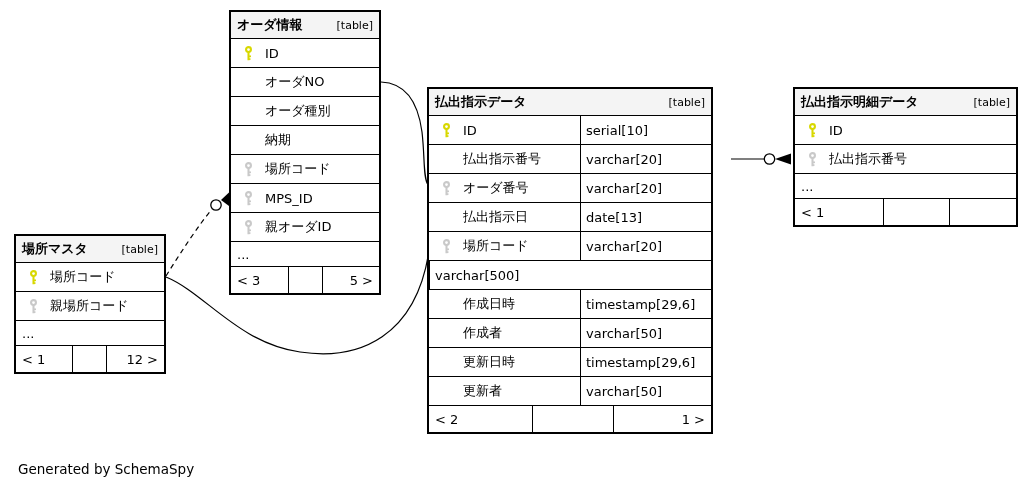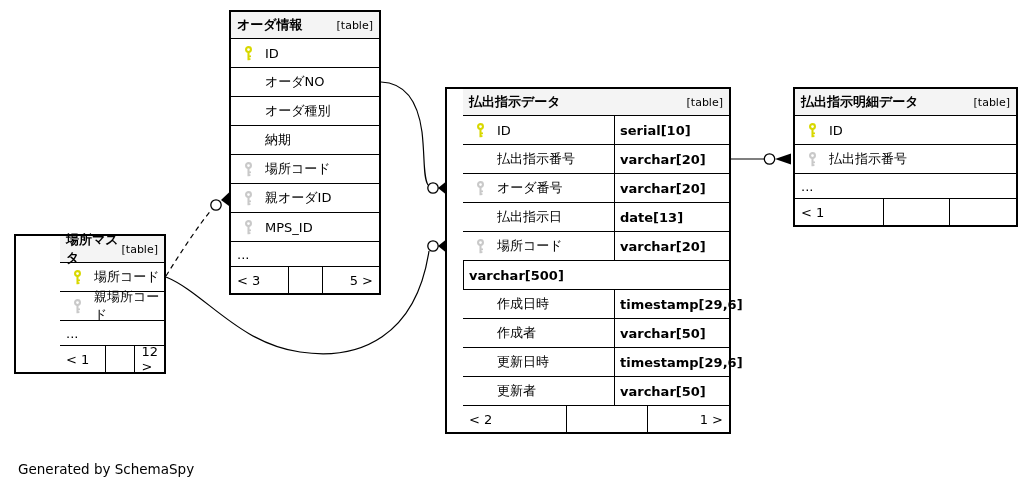--- a/index.html
+++ b/index.html
@@ -8,21 +8,21 @@
   #edges{position:absolute;left:0;top:0;z-index:0;}
   .tbl{position:absolute;z-index:1;border:2px solid #000;background:#fff;box-sizing:border-box;font-size:13px;}
   .hdr{height:27px;box-sizing:border-box;border-bottom:1px solid #000;background:#f4f4f4;
        display:flex;align-items:center;justify-content:space-between;padding:0 6px;cursor:pointer;}
   .tname{font-weight:bold;font-size:13px;}
   .ttag{font-weight:normal;font-size:11px;text-align:center;}
   .row{height:29px;box-sizing:border-box;border-bottom:1px solid #000;display:flex;align-items:stretch;}
   .keybox{flex:0 0 34px;display:flex;justify-content:center;align-items:center;}
   .cname{display:flex;align-items:center;}
   .ncell{flex:0 0 151px;display:flex;align-items:stretch;}
-  .tcell{flex:1;border-left:1px solid #000;box-sizing:border-box;display:flex;align-items:center;padding-left:5px;font-size:13px;font-weight:bold;}
+  .tcell{flex:1;border-left:1px solid #000;box-sizing:border-box;display:flex;align-items:center;padding-left:5px;font-size:13px;}
   .dots{height:25px;box-sizing:border-box;border-bottom:1px solid #000;display:flex;align-items:center;padding-left:6px;}
   .foot{display:flex;height:26px;box-sizing:border-box;font-size:13px;}
   .fc{box-sizing:border-box;display:flex;align-items:center;padding:0 6px;}
   .fc.mid{border-left:1px solid #000;border-right:1px solid #000;}
   .fc.rgt{flex:1;justify-content:flex-end;}
   .keysvg{width:11px;height:15px;display:block;}
   .pk .keysvg *{stroke:#d8d800;}
   .fk .keysvg *{stroke:#c9c9c9;}
   .caption{position:absolute;left:18px;top:461px;font-size:13.5px;z-index:1;}
   .edge{fill:none;stroke:#000;stroke-width:1.2px;}
@@ -103,42 +103,42 @@
     </div>
     <div class="row">
       <span class="keybox fk">
           <svg class="keysvg" viewBox="0 0 11 16">
             <circle cx="5.5" cy="3.8" r="2.6" fill="none" stroke-width="2.2"></circle>
             <line x1="5.5" y1="6.5" x2="5.5" y2="15.2" stroke-width="2.2"></line>
             <line x1="5.5" y1="11" x2="8.2" y2="11" stroke-width="1.8"></line>
             <line x1="5.5" y1="14" x2="7.6" y2="14" stroke-width="1.8"></line>
           </svg>
         </span>
+      <span class="cname">MPS_ID</span>
+    </div>
+    <div class="row">
+      <span class="keybox fk">
+          <svg class="keysvg" viewBox="0 0 11 16">
+            <circle cx="5.5" cy="3.8" r="2.6" fill="none" stroke-width="2.2"></circle>
+            <line x1="5.5" y1="6.5" x2="5.5" y2="15.2" stroke-width="2.2"></line>
+            <line x1="5.5" y1="11" x2="8.2" y2="11" stroke-width="1.8"></line>
+            <line x1="5.5" y1="14" x2="7.6" y2="14" stroke-width="1.8"></line>
+          </svg>
+        </span>
       <span class="cname">親オーダID</span>
-    </div>
-    <div class="row">
-      <span class="keybox fk">
-          <svg class="keysvg" viewBox="0 0 11 16">
-            <circle cx="5.5" cy="3.8" r="2.6" fill="none" stroke-width="2.2"></circle>
-            <line x1="5.5" y1="6.5" x2="5.5" y2="15.2" stroke-width="2.2"></line>
-            <line x1="5.5" y1="11" x2="8.2" y2="11" stroke-width="1.8"></line>
-            <line x1="5.5" y1="14" x2="7.6" y2="14" stroke-width="1.8"></line>
-          </svg>
-        </span>
-      <span class="cname">MPS_ID</span>
     </div>
     <div class="dots">...</div>
     <div class="foot">
       <div class="fc" style="width:57px;">&lt; 3</div>
       <div class="fc mid" style="width:35px;"></div>
       <div class="fc rgt">5 &gt;</div>
     </div>
   </div>
 
-  <div class="tbl" style="left:14px;top:234px;width:152px;padding-left:44px;">
+  <div class="tbl" style="left:14px;top:234px;width:152px;">
     <div class="hdr">
       <span class="tname">場所マスタ</span>
       <span class="ttag">[table]</span>
     </div>
     <div class="row">
       <span class="keybox pk">
           <svg class="keysvg" viewBox="0 0 11 16">
             <circle cx="5.5" cy="3.8" r="2.6" fill="none" stroke-width="2.2"></circle>
             <line x1="5.5" y1="6.5" x2="5.5" y2="15.2" stroke-width="2.2"></line>
             <line x1="5.5" y1="11" x2="8.2" y2="11" stroke-width="1.8"></line>
@@ -159,21 +159,21 @@
       <span class="cname">親場所コード</span>
     </div>
     <div class="dots">...</div>
     <div class="foot">
       <div class="fc" style="width:56px;">&lt; 1</div>
       <div class="fc mid" style="width:35px;"></div>
       <div class="fc rgt">12 &gt;</div>
     </div>
   </div>
 
-  <div class="tbl" style="left:445px;top:87px;width:286px;padding-left:16px;">
+  <div class="tbl" style="left:427px;top:87px;width:286px;">
     <div class="hdr">
       <span class="tname">払出指示データ</span>
       <span class="ttag">[table]</span>
     </div>
     <div class="row">
       <span class="ncell">
           <span class="keybox pk">
             <svg class="keysvg" viewBox="0 0 11 16">
               <circle cx="5.5" cy="3.8" r="2.6" fill="none" stroke-width="2.2"></circle>
               <line x1="5.5" y1="6.5" x2="5.5" y2="15.2" stroke-width="2.2"></line>

